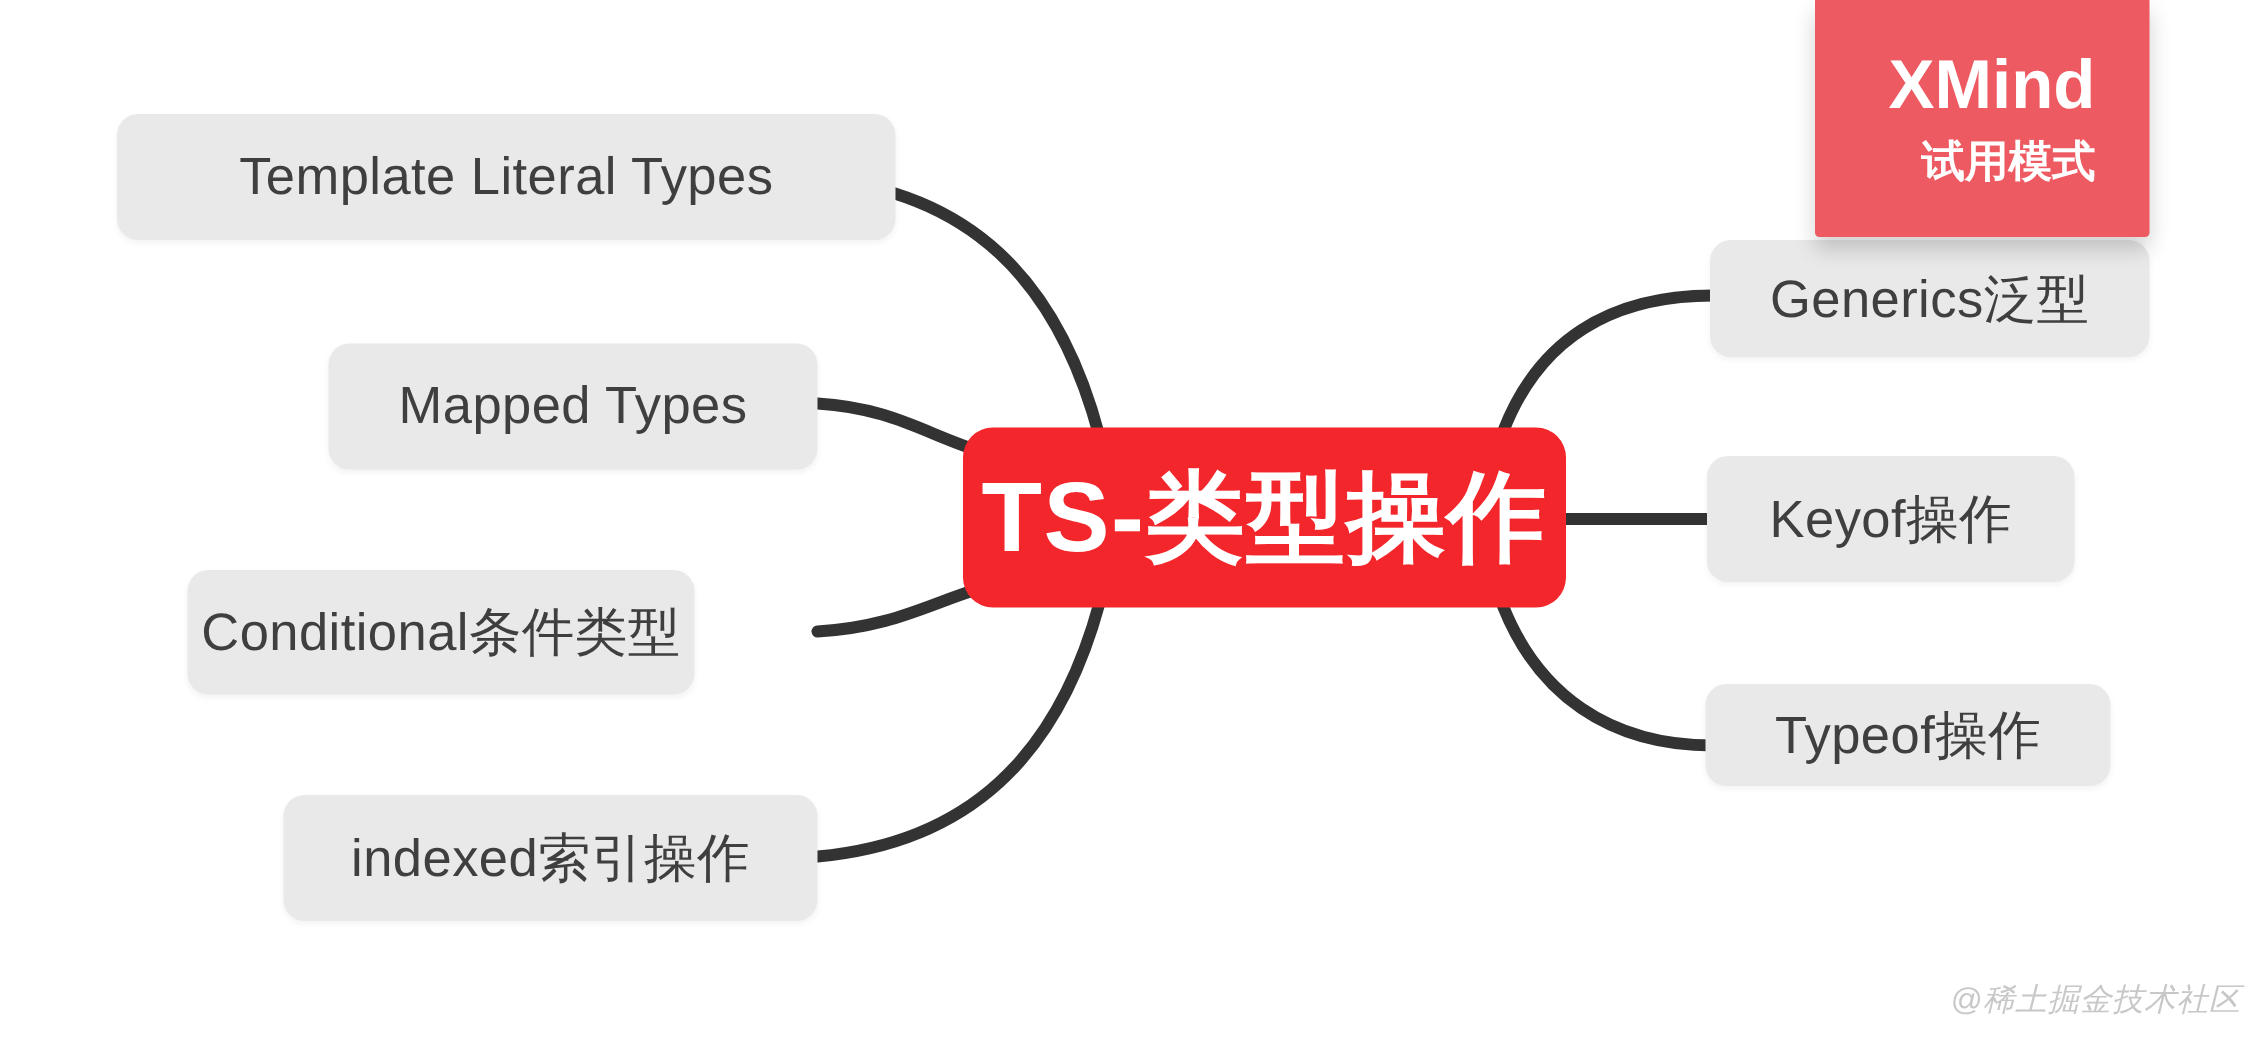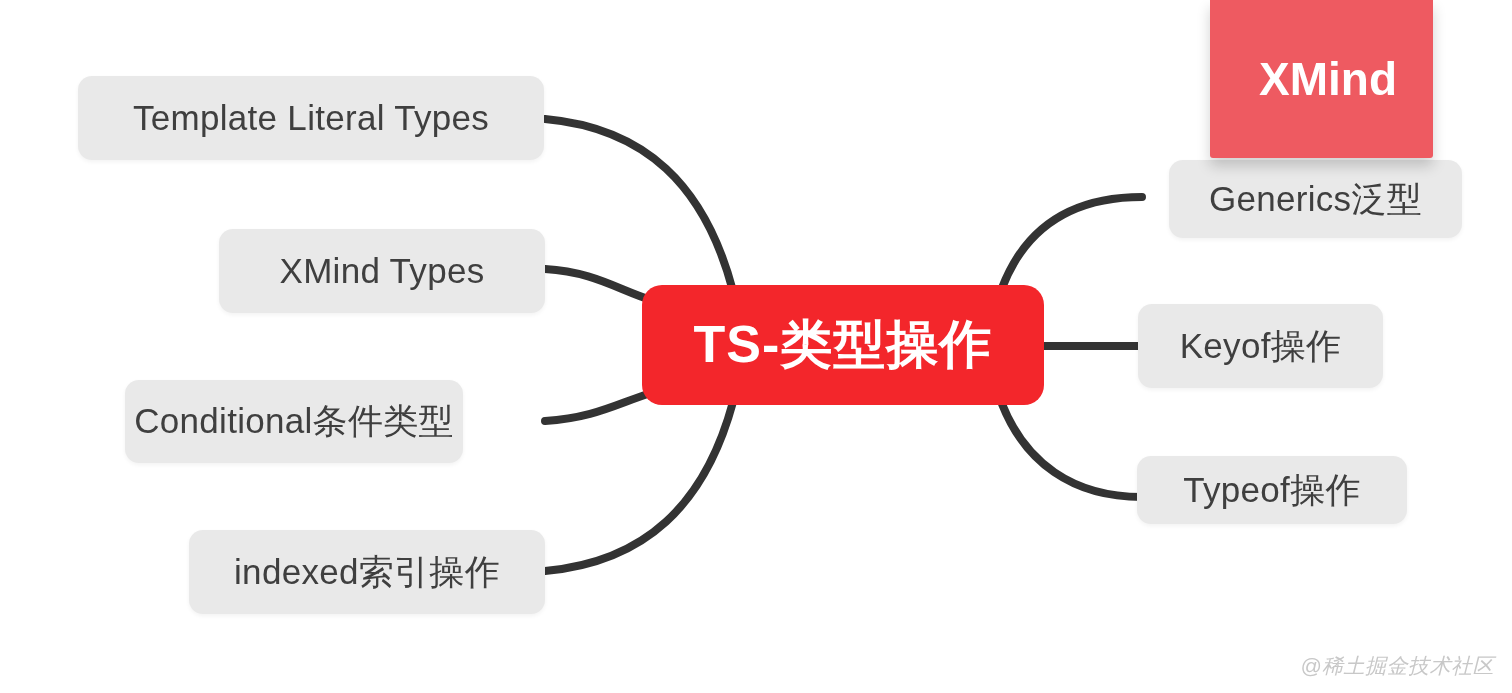--- a/index.html
+++ b/index.html
@@ -21,27 +21,27 @@
     position:absolute;display:flex;align-items:center;justify-content:center;
     background:var(--node-bg);color:var(--node-text);
     border-radius:14px;font-size:35px;letter-spacing:0.3px;
     box-shadow:0 2px 4px rgba(0,0,0,0.05);
     white-space:nowrap;cursor:pointer;
   }
   .central{
     position:absolute;display:flex;align-items:center;justify-content:center;
     left:642px;top:285px;width:402px;height:120px;
     background:var(--central-bg);color:#ffffff;border-radius:20px;
-    font-size:52px;font-weight:bold;letter-spacing:1px;white-space:nowrap;cursor:pointer;
+    font-size:66px;font-weight:bold;letter-spacing:1px;white-space:nowrap;cursor:pointer;
   }
-  #n-template{left:78px;top:76px;width:466px;height:84px;}
+  #n-template{left:78px;top:76px;width:519px;height:84px;}
   #n-mapped{left:219px;top:229px;width:326px;height:84px;}
   #n-conditional{left:125px;top:380px;width:338px;height:83px;}
   #n-indexed{left:189px;top:530px;width:356px;height:84px;}
-  #n-generics{left:1140px;top:160px;width:293px;height:78px;margin-left:29px;}
+  #n-generics{left:1140px;top:160px;width:293px;height:78px;}
   #n-keyof{left:1138px;top:304px;width:245px;height:84px;}
   #n-typeof{left:1137px;top:456px;width:270px;height:68px;}
   .xmind-watermark{
     position:absolute;left:1210px;top:0;width:223px;height:158px;
     background:var(--wm-bg);color:var(--wm-text);
     display:flex;flex-direction:column;align-items:flex-end;justify-content:center;
     padding:18px 36px 18px 10px;
     border-radius:0 0 3px 3px;
     box-shadow:0 8px 14px rgba(0,0,0,0.18);
   }
@@ -64,21 +64,21 @@
     <path d="M 545 571 C 645 562, 705 505, 733 402"></path>
     <path d="M 1002 288 C 1025 228, 1072 197, 1142 197"></path>
     <path d="M 1044 346 L 1140 346"></path>
     <path d="M 1002 404 C 1025 462, 1072 497, 1142 497"></path>
   </svg>
 
   <div class="topic" id="n-template">
     <span>Template Literal Types</span>
   </div>
   <div class="topic" id="n-mapped">
-    <span>XMind Types</span>
+    <span>Mapped Types</span>
   </div>
   <div class="topic" id="n-conditional">
     <span>Conditional条件类型</span>
   </div>
   <div class="topic" id="n-indexed">
     <span>indexed索引操作</span>
   </div>
 
   <div class="central">
     <span>TS-类型操作</span>
@@ -89,17 +89,18 @@
   </div>
   <div class="topic" id="n-keyof">
     <span>Keyof操作</span>
   </div>
   <div class="topic" id="n-typeof">
     <span>Typeof操作</span>
   </div>
 
   <div class="xmind-watermark">
     <span class="brand">XMind</span>
+    <span class="mode">试用模式</span>
   </div>
 
   <div class="bottom-watermark">@稀土掘金技术社区</div>
 
 </div>
 
 </body></html>

